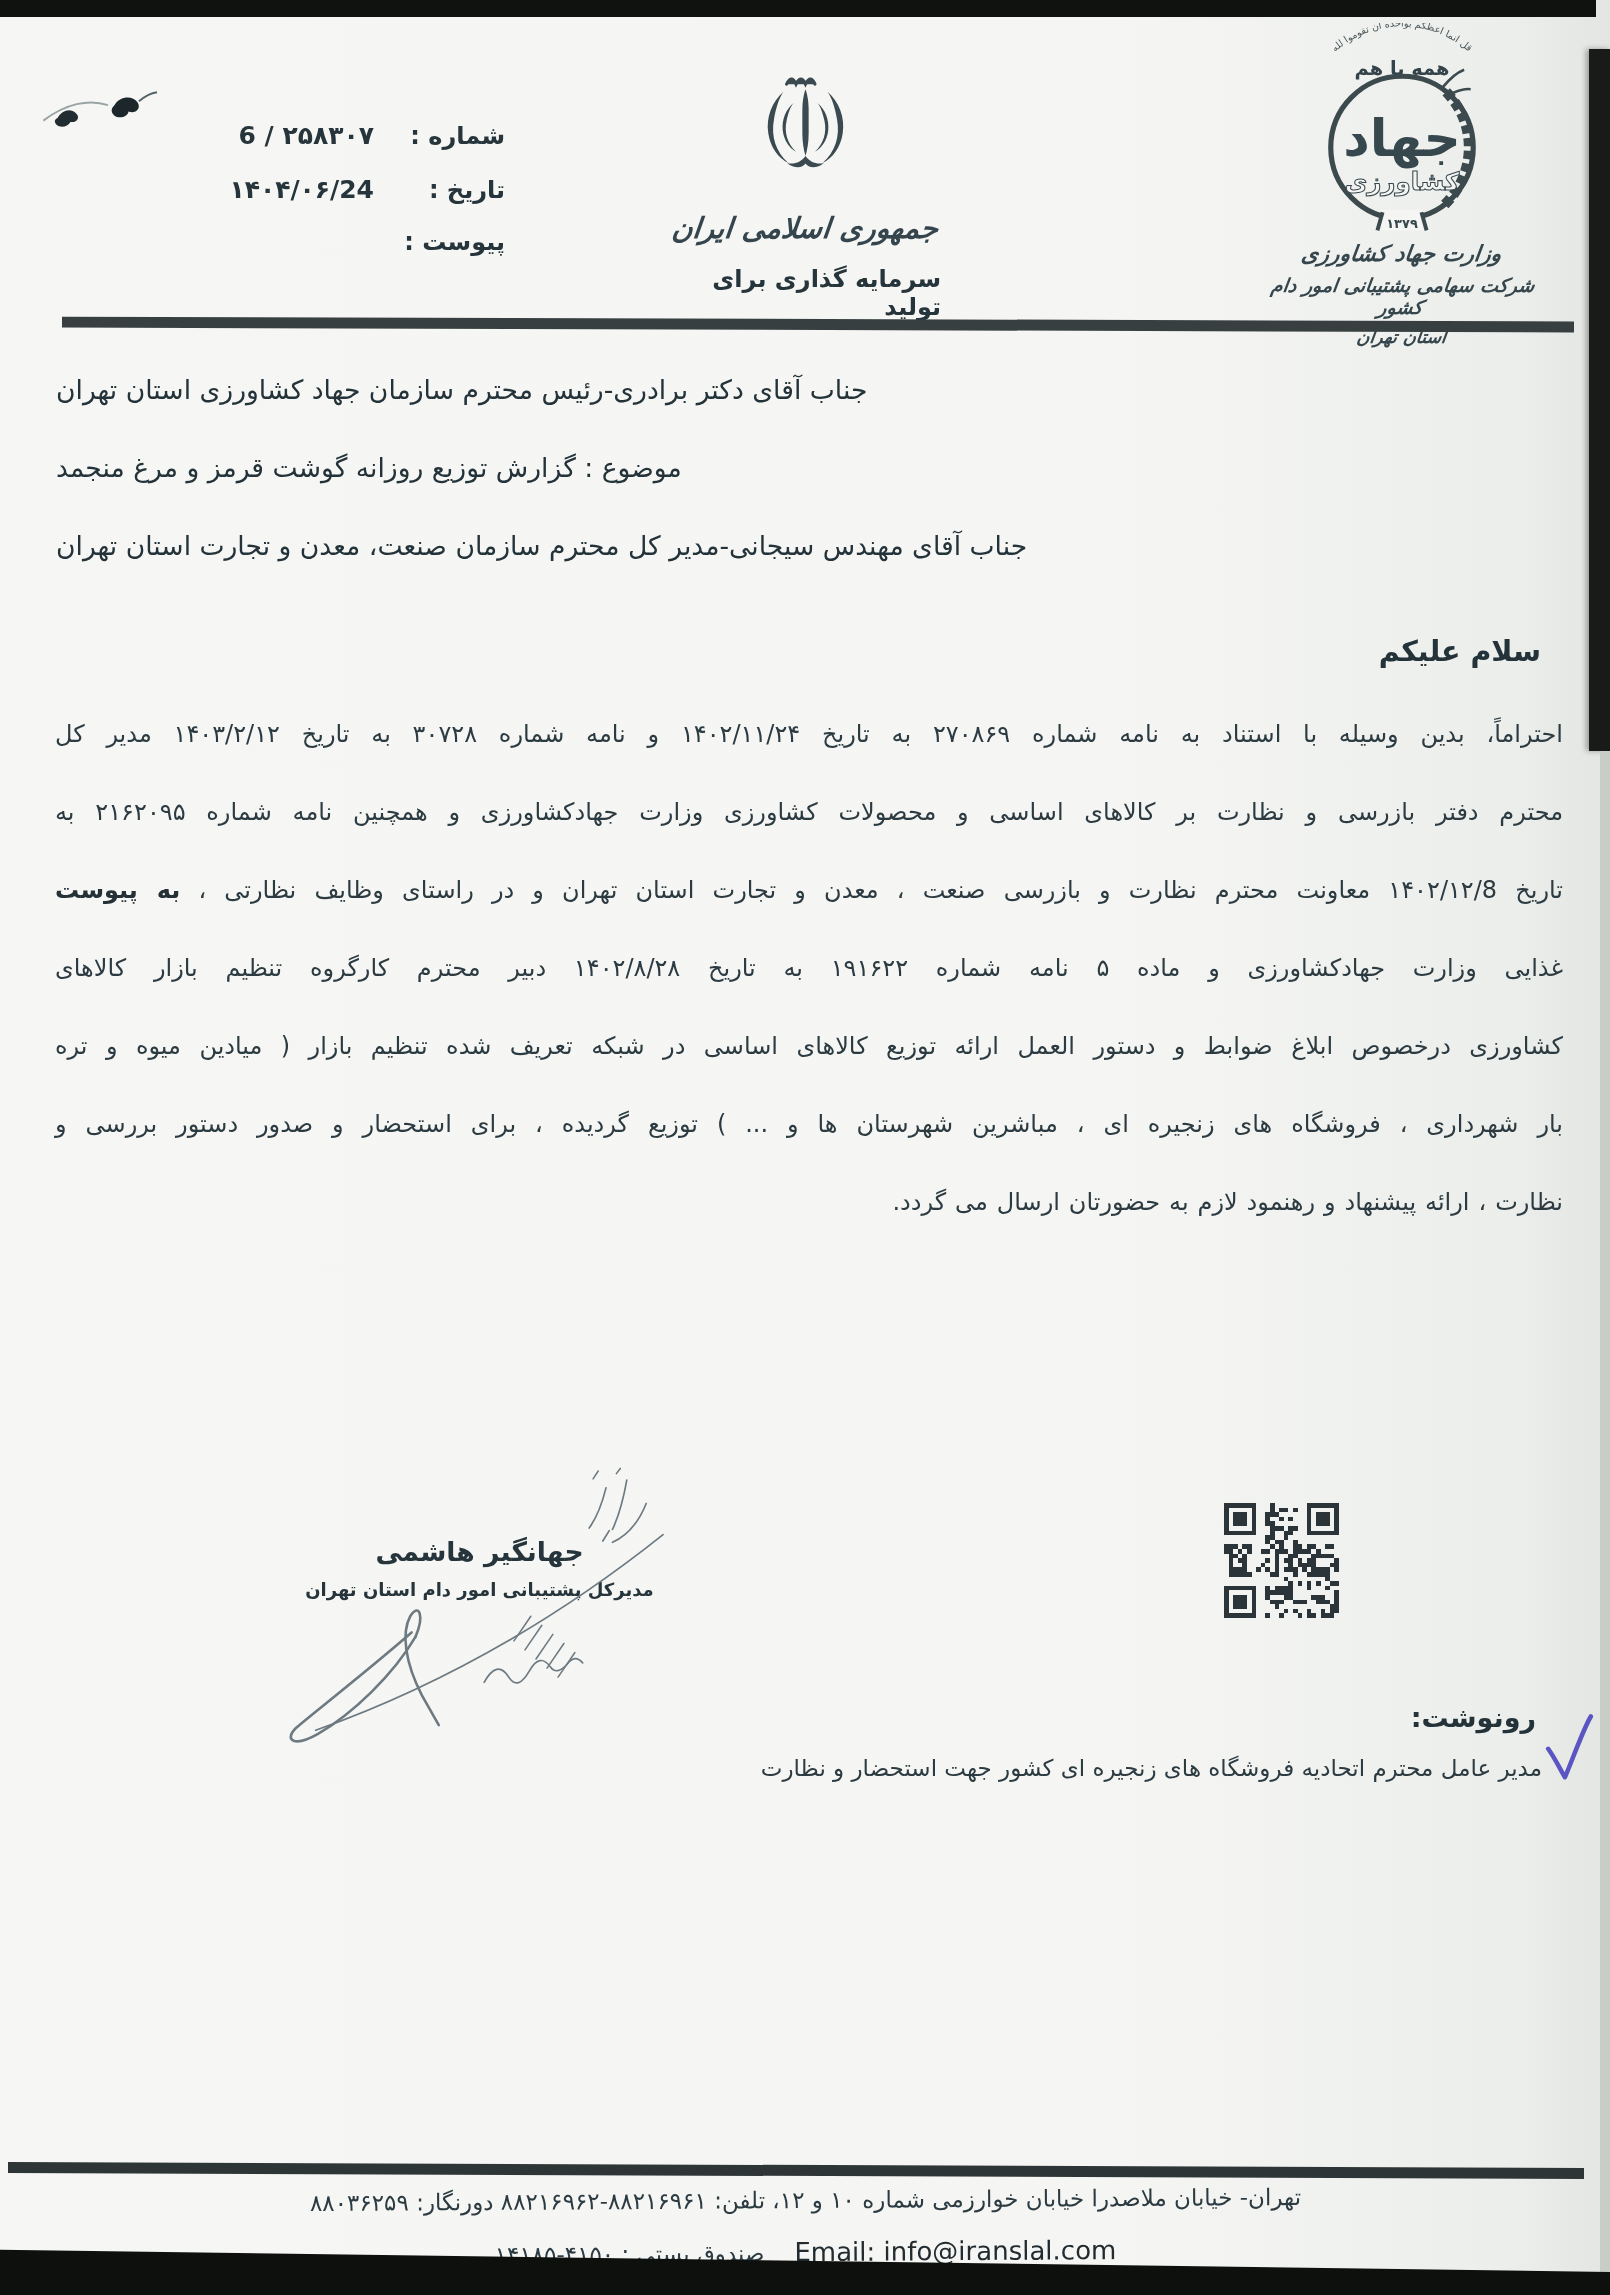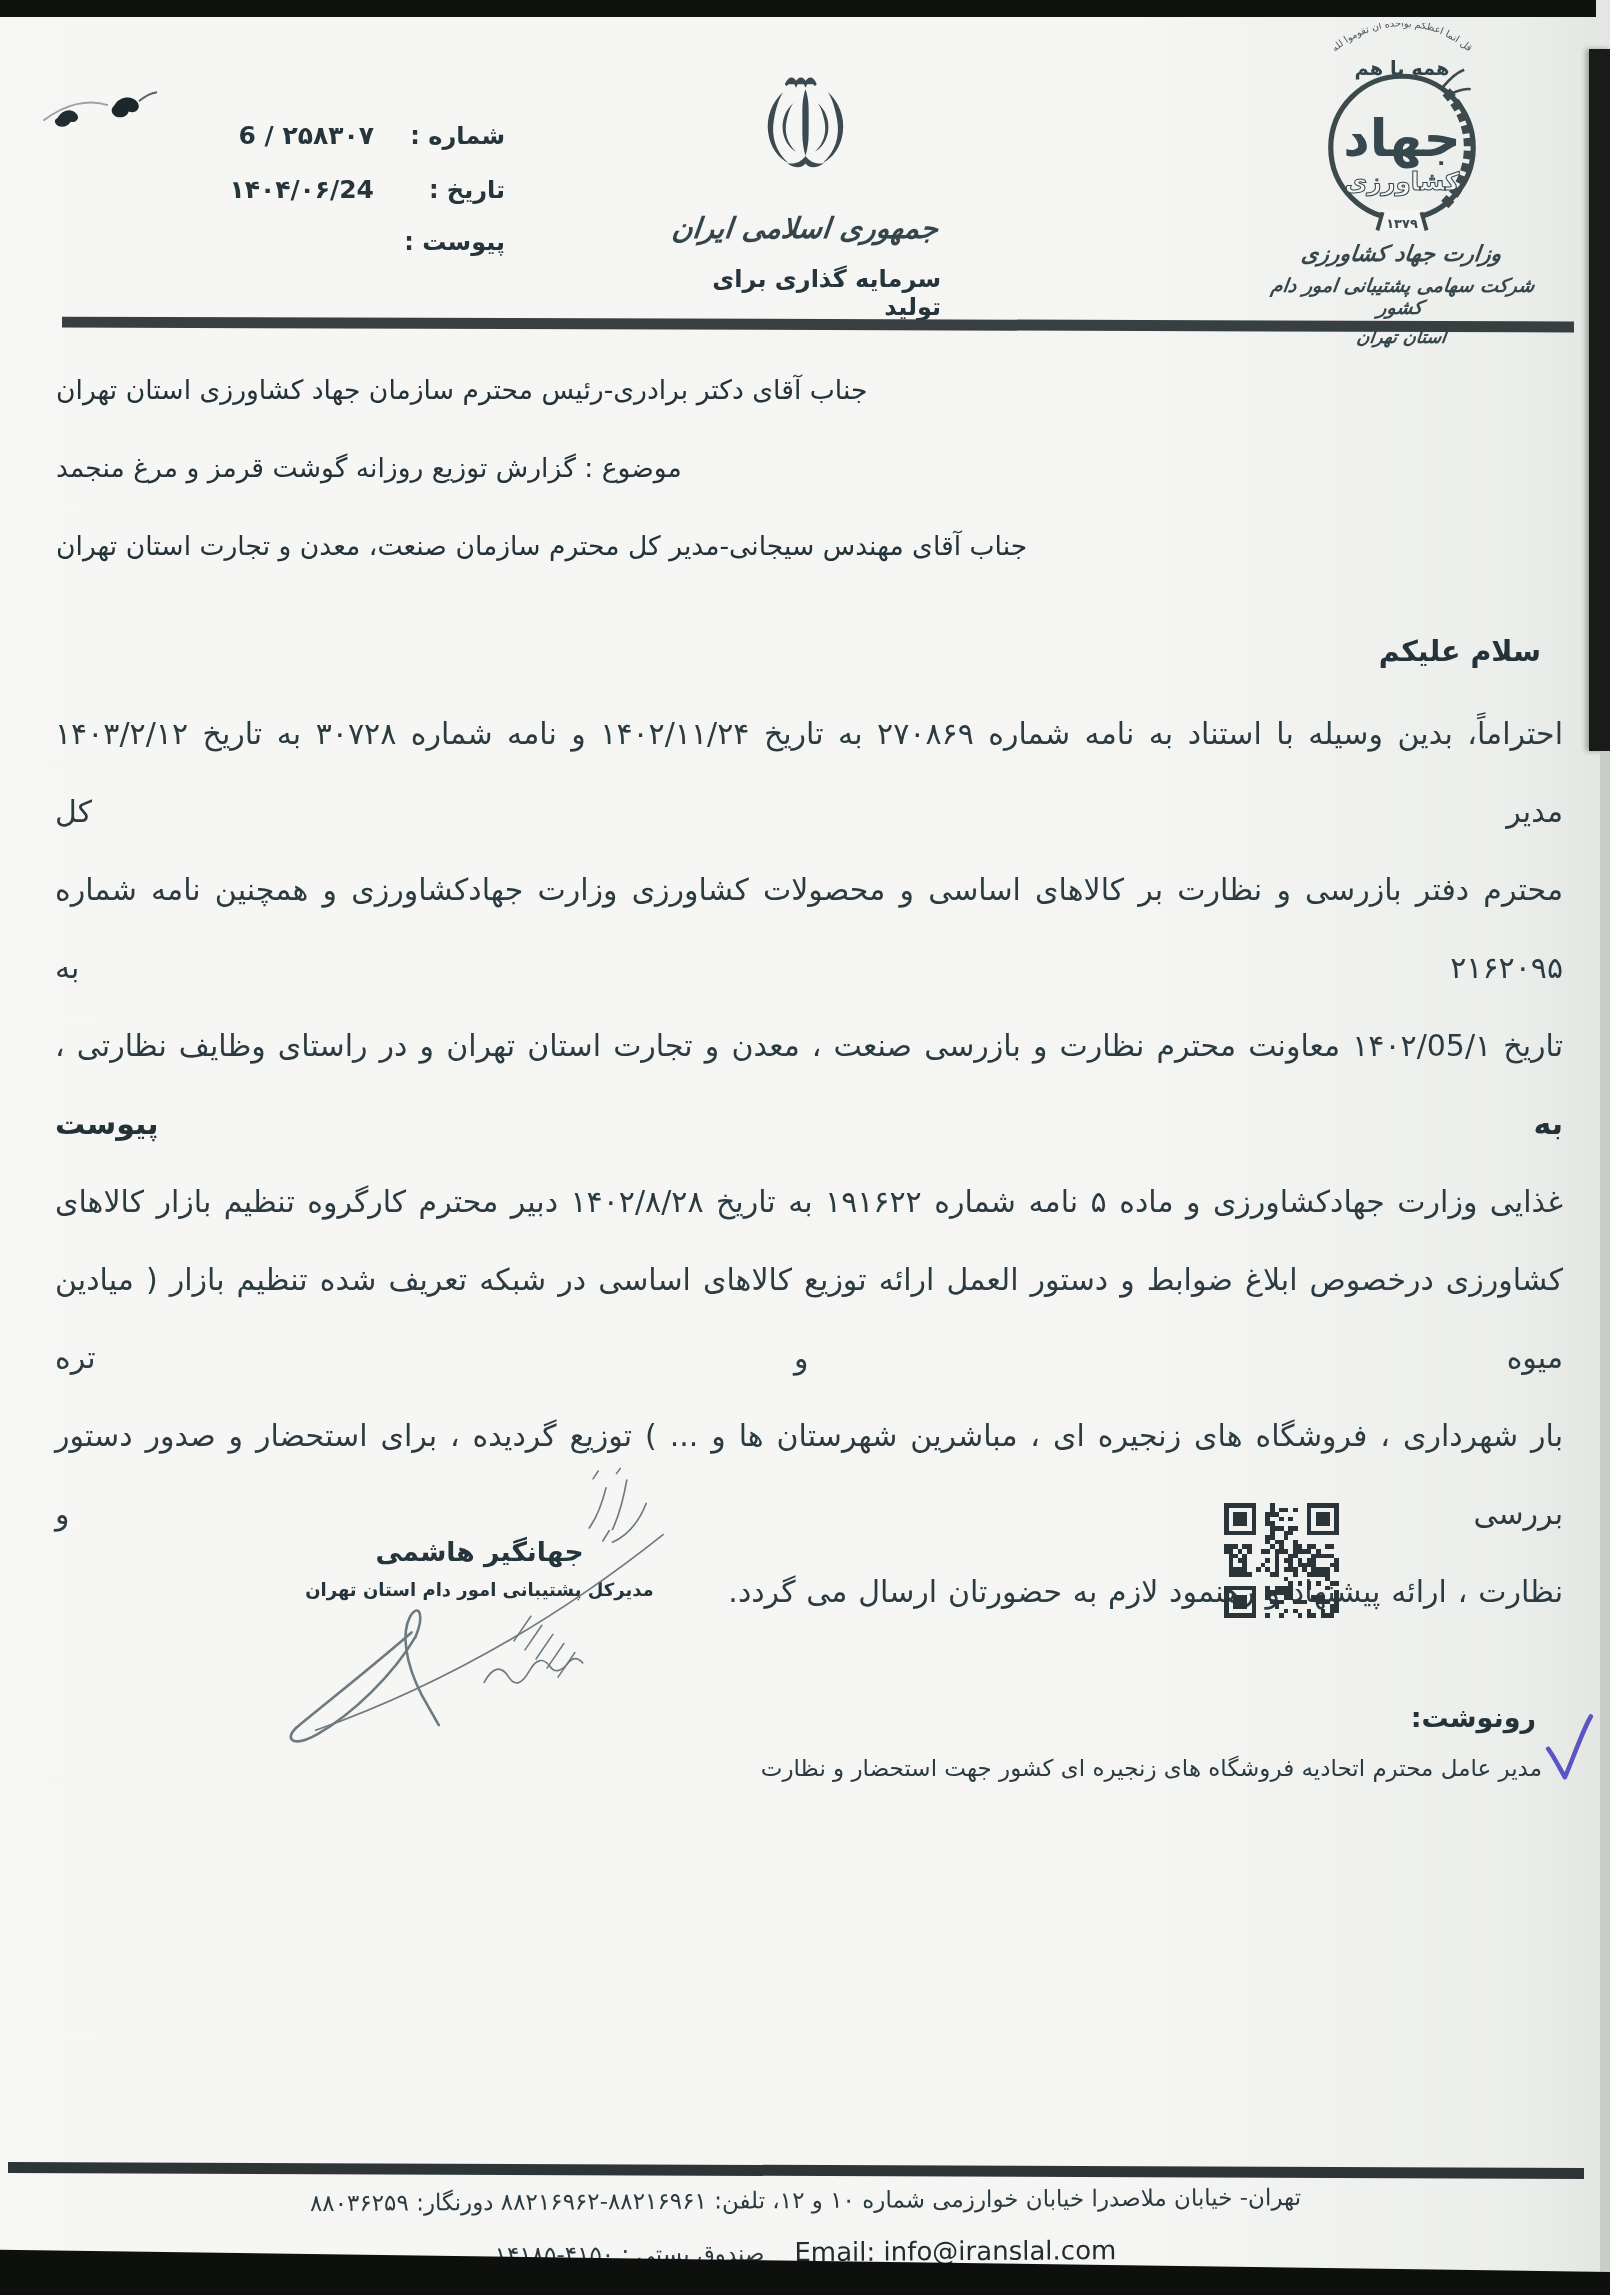--- a/index.html
+++ b/index.html
@@ -41,21 +41,21 @@
 
   .separator{position:absolute;left:62px;top:319px;width:1512px;height:11px;background:#373f40;transform:rotate(0.18deg);}
 
   
   .recipients{position:absolute;right:56px;left:56px;top:351px;direction:rtl;text-align:left;font-weight:400;font-size:26.6px;color:#24333a;line-height:78px;}
 
   .salutation{position:absolute;right:70px;top:635px;direction:rtl;font-weight:700;font-size:28.5px;color:#24333a;}
 
   
   .body-par{position:absolute;right:48px;left:55px;top:695px;direction:rtl;}
-  .body-line{font-size:30px;line-height:78px;color:#2c3b42;text-align:justify;text-align-last:justify;word-spacing:1.3px;white-space:normal;}
+  .body-line{font-size:24px;line-height:78px;color:#2c3b42;text-align:justify;text-align-last:justify;word-spacing:1.3px;white-space:normal;}
   .body-line.last{text-align-last:right;}
   .body-line b{font-weight:700;color:#243238;}
 
   
   .sig-text{position:absolute;left:220px;top:1536px;width:519px;text-align:center;direction:rtl;}
   .sig-name{font-weight:700;font-size:26.6px;color:#26343b;}
   .sig-title{font-weight:700;font-size:18px;color:#26343b;margin-top:11.7px;}
   .sig-strokes{position:absolute;left:256px;top:1467px;width:713px;height:279px;}
   .sig-strokes path{fill:none;stroke:#6e7a82;stroke-linecap:round;}
 
@@ -157,21 +157,21 @@
     <div>جناب آقای دکتر برادری-رئیس محترم سازمان جهاد کشاورزی استان تهران</div>
     <div>موضوع : گزارش توزیع روزانه گوشت قرمز و مرغ منجمد</div>
     <div>جناب آقای مهندس سیجانی-مدیر کل محترم سازمان صنعت، معدن و تجارت استان تهران</div>
   </div>
 
   <div class="salutation">سلام علیکم</div>
 
   <div class="body-par">
       <div class="body-line"><span>احتراماً، بدین وسیله با استناد به نامه شماره ۲۷۰۸۶۹ به تاریخ ۱۴۰۲/۱۱/۲۴ و نامه شماره ۳۰۷۲۸ به تاریخ ۱۴۰۳/۲/۱۲ مدیر کل</span></div>
       <div class="body-line"><span>محترم دفتر بازرسی و نظارت بر کالاهای اساسی و محصولات کشاورزی وزارت جهادکشاورزی و همچنین نامه شماره ۲۱۶۲۰۹۵ به</span></div>
-      <div class="body-line"><span>تاریخ ۱۴۰۲/05/۱ معاونت محترم نظارت و بازرسی صنعت ، معدن و تجارت استان تهران و در راستای وظایف نظارتی ، </span><b>به پیوست</b></div>
+      <div class="body-line"><span>تاریخ ۱۴۰۲/۱۲/8 معاونت محترم نظارت و بازرسی صنعت ، معدن و تجارت استان تهران و در راستای وظایف نظارتی ، </span><b>به پیوست</b></div>
       <div class="body-line"><span>غذایی وزارت جهادکشاورزی و ماده ۵ نامه شماره ۱۹۱۶۲۲ به تاریخ ۱۴۰۲/۸/۲۸ دبیر محترم کارگروه تنظیم بازار کالاهای</span></div>
       <div class="body-line"><span>کشاورزی درخصوص ابلاغ ضوابط و دستور العمل ارائه توزیع کالاهای اساسی در شبکه تعریف شده تنظیم بازار ( میادین میوه و تره</span></div>
       <div class="body-line"><span>بار شهرداری ، فروشگاه های زنجیره ای ، مباشرین شهرستان ها و ... ) توزیع گردیده ، برای استحضار و صدور دستور بررسی و</span></div>
       <div class="body-line last"><span>نظارت ، ارائه پیشنهاد و رهنمود لازم به حضورتان ارسال می گردد.</span></div>
     </div>
 
   <div class="sig-text">
     <div class="sig-name">جهانگیر هاشمی</div>
     <div class="sig-title">مدیرکل پشتیبانی امور دام استان تهران</div>
   </div>

